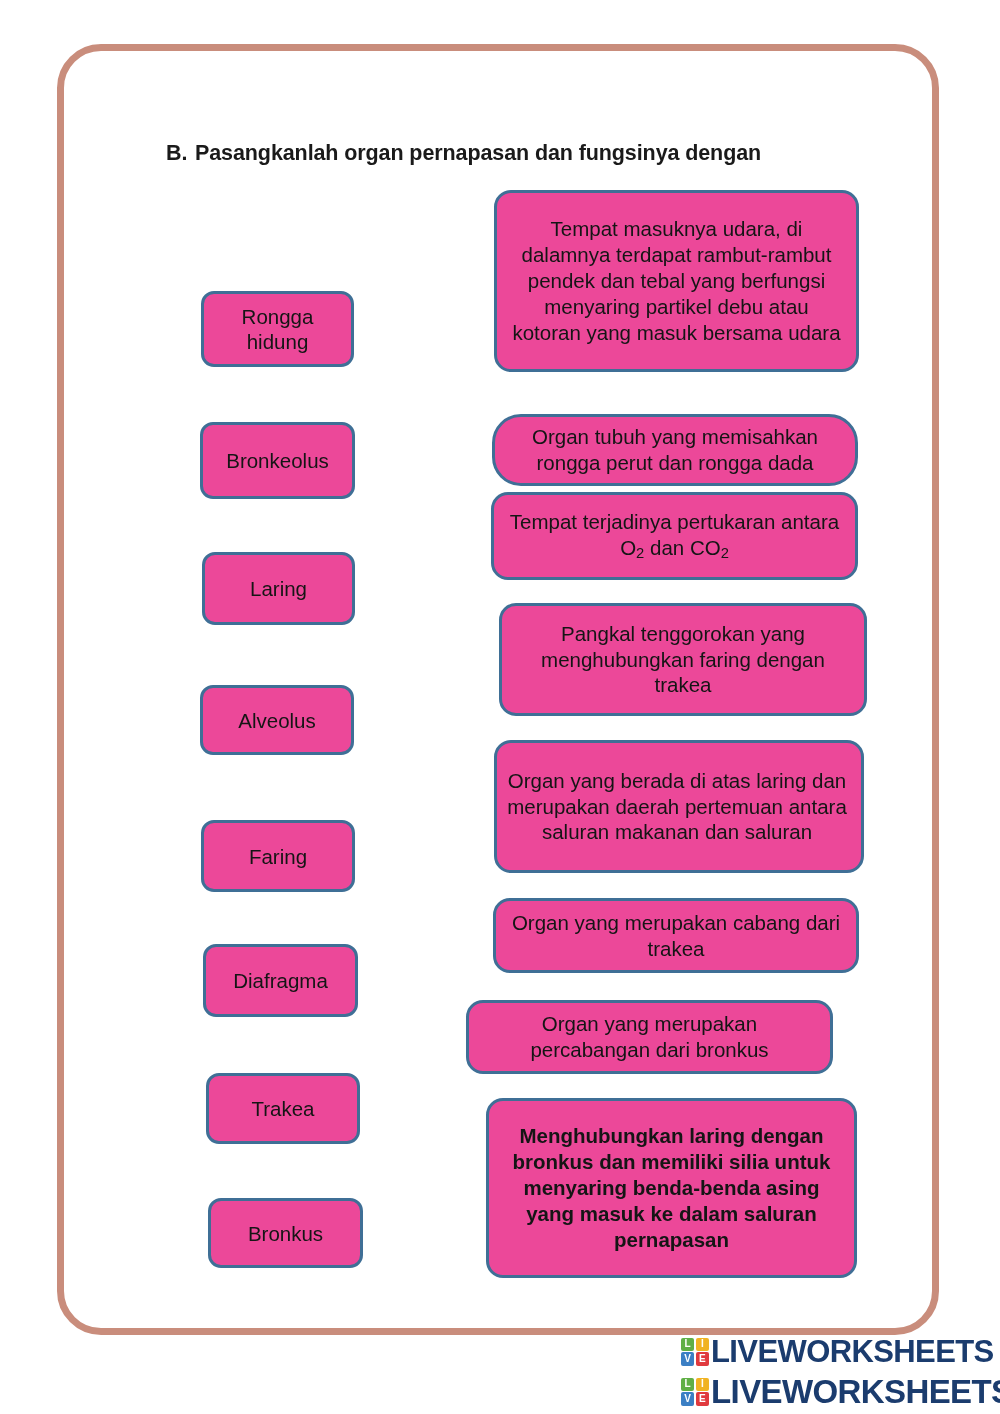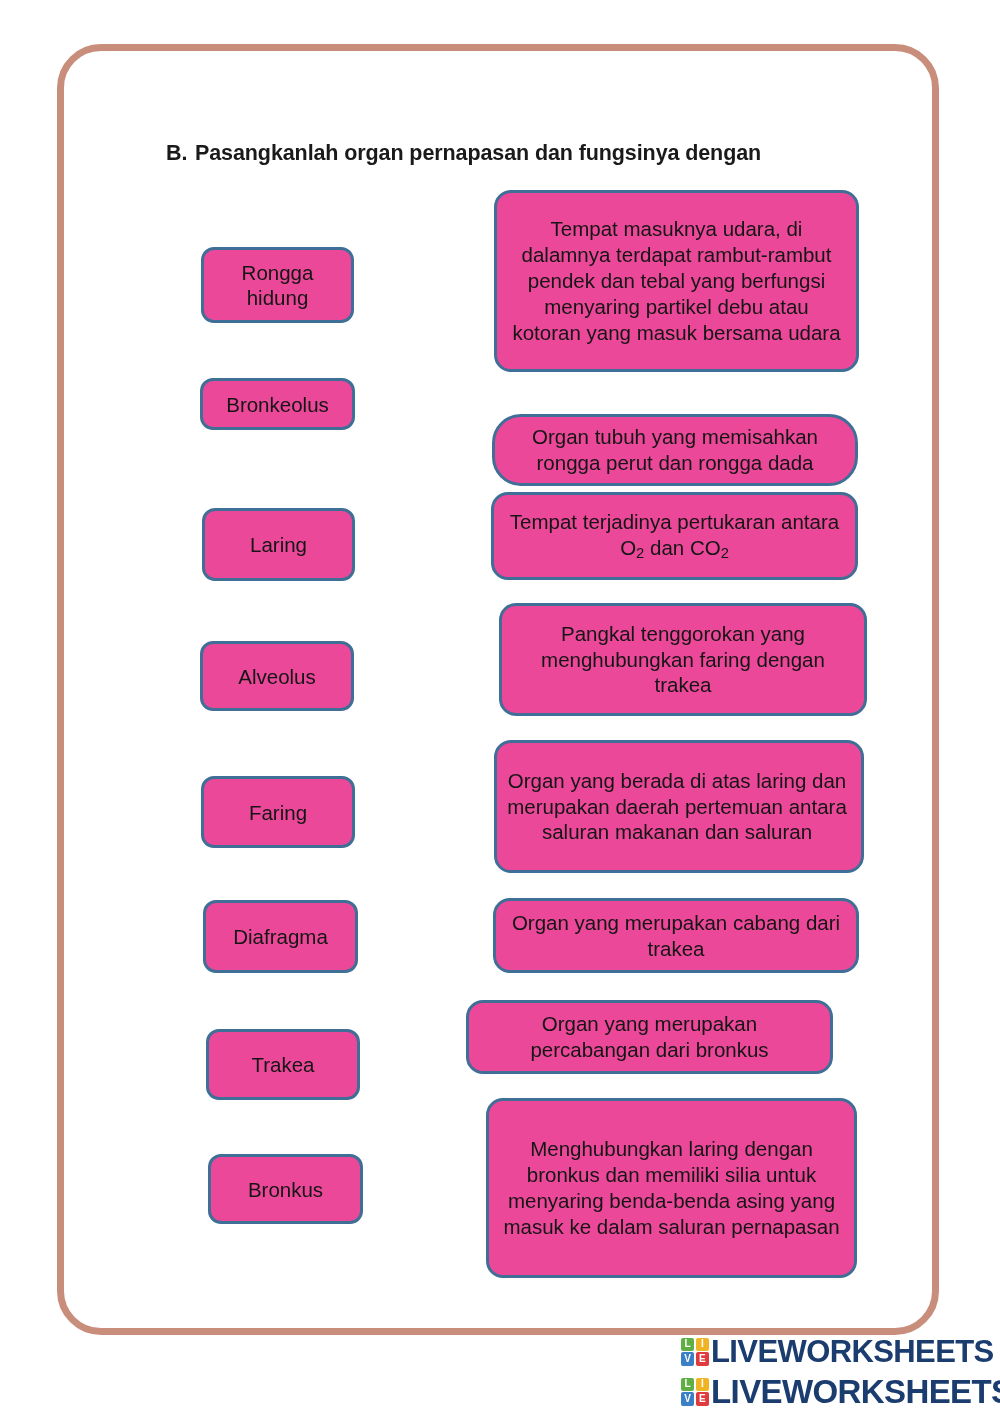--- a/index.html
+++ b/index.html
@@ -58,21 +58,21 @@
     border-radius: 13px;
     display: flex;
     align-items: center;
     justify-content: center;
     text-align: center;
     color: #151515;
     font-size: 20px;
     line-height: 1.22;
     padding: 4px 8px;
   }
-  .left-col .mbox { font-size: 20.5px; }
+  .left-col .mbox { font-size: 20.5px; margin-top: 44px; }
   .right-col .mbox {
     font-size: 20.5px;
     line-height: 1.26;
     border-radius: 17px;
     padding: 4px 14px;
   }
   sub { font-size: 0.72em; vertical-align: -0.22em; }
 
   
   .lw-logo {
@@ -123,21 +123,21 @@
 
   <div class="heading">
     <span class="lbl">B.</span>
     <span class="hang">Pasangkanlah organ pernapasan dan fungsinya dengan</span>
   </div>
 
   <div class="left-col">
     <div class="mbox" style="left:201px; top:247px; width:153px; height:76px;">
       <span>Rongga hidung</span>
     </div>
-    <div class="mbox" style="left:200px; top:378px; width:155px; height:52px;">
+    <div class="mbox" style="left:200px; top:378px; width:155px; height:77px;">
       <span>Bronkeolus</span>
     </div>
     <div class="mbox" style="left:202px; top:508px; width:153px; height:73px;">
       <span>Laring</span>
     </div>
     <div class="mbox" style="left:200px; top:641px; width:154px; height:70px;">
       <span>Alveolus</span>
     </div>
     <div class="mbox" style="left:201px; top:776px; width:154px; height:72px;">
       <span>Faring</span>
@@ -175,21 +175,21 @@
     </div>
 
     <div class="mbox" style="left:493px; top:898px; width:366px; height:75px;">
       <span>Organ yang merupakan cabang dari trakea</span>
     </div>
 
     <div class="mbox" style="left:466px; top:1000px; width:367px; height:74px;">
       <span>Organ yang merupakan percabangan dari bronkus</span>
     </div>
 
-    <div class="mbox" style="left:486px; top:1098px; width:371px; height:180px;">
+    <div class="mbox" style="left:486px; top:1098px; width:371px; height:180px;font-weight:bold;">
       <span>Menghubungkan laring dengan bronkus dan memiliki silia untuk menyaring benda-benda asing yang masuk ke dalam saluran pernapasan</span>
     </div>
   </div>
 
   <div class="lw-logo logo-a">
     <div class="lw-tiles">
       <span class="lw-t-l">L</span>
       <span class="lw-t-i">I</span>
       <span class="lw-t-v">V</span>
       <span class="lw-t-e">E</span>

